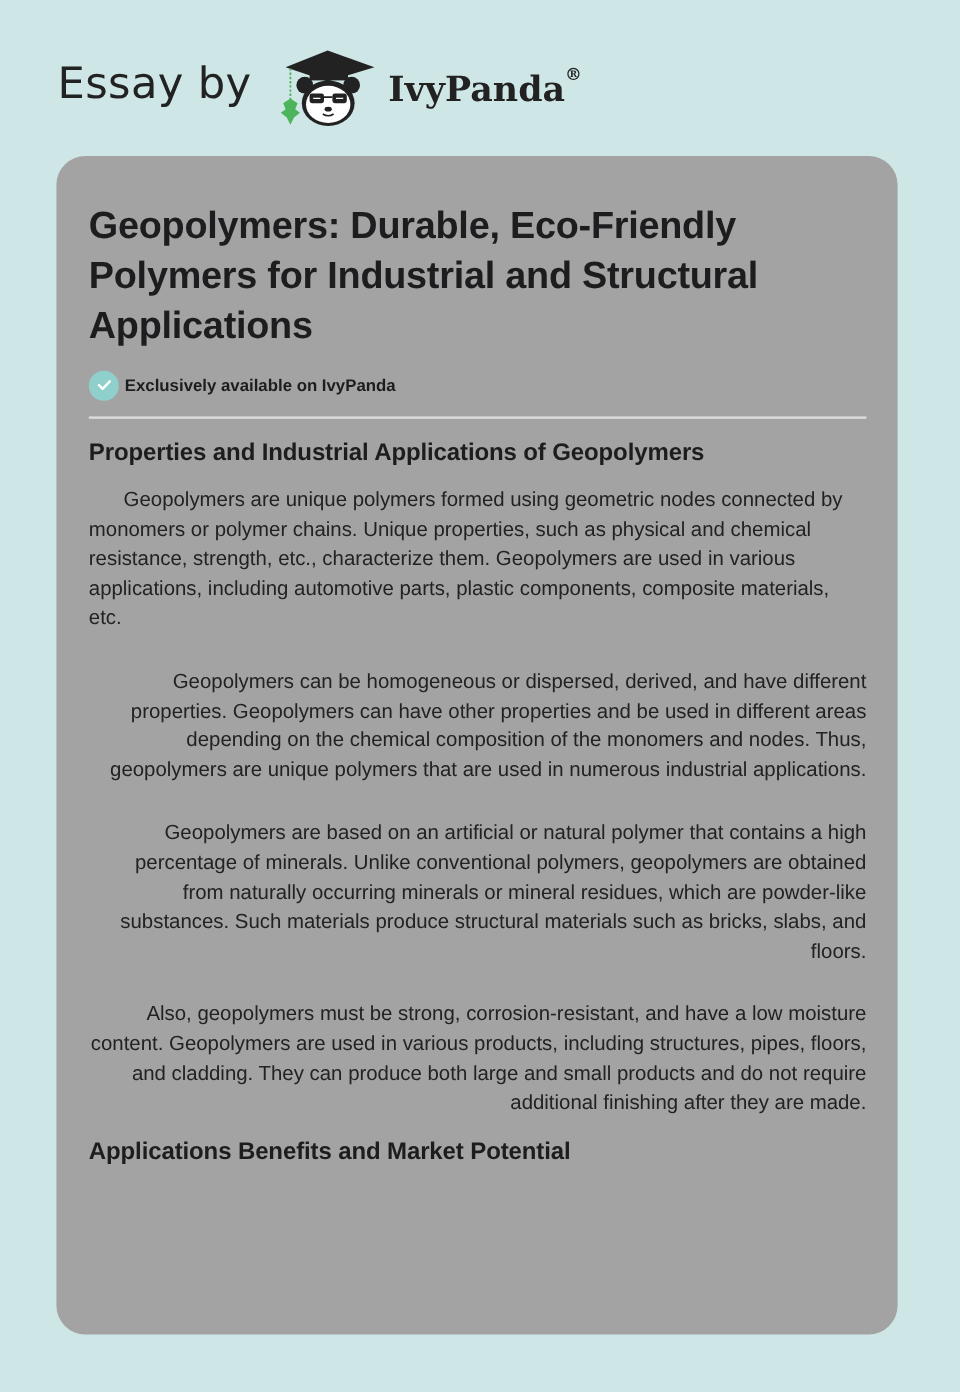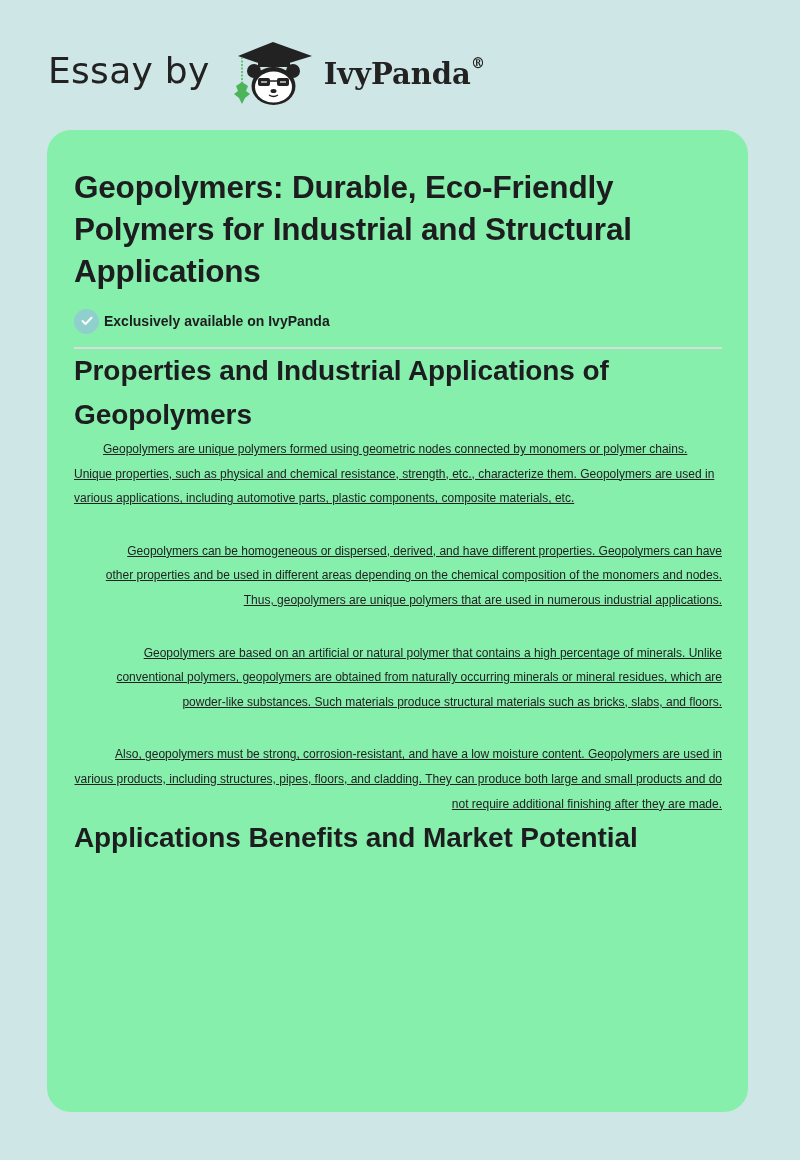--- a/index.html
+++ b/index.html
@@ -37,21 +37,21 @@
       margin-top: 4px;
     }
     .brand-reg { font-size: 14px; vertical-align: top; position: relative; top: -2px; }
 
     .card {
       position: absolute;
       left: 47px;
       top: 130px;
       width: 701px;
       height: 982px;
-      background: #86efac;
+      background: #a3a3a3;
       border-radius: 24px;
       overflow: hidden;
     }
     .card-inner { padding: 0 26px 0 27px; }
     h1.title {
       margin: 36px 0 0 0;
       font-size: 31.5px;
       line-height: 42px;
       font-weight: bold;
       color: #1d1d1f;
@@ -66,35 +66,34 @@
     .check {
       width: 25px; height: 25px; border-radius: 50%;
       background: #8fd0cd;
       display: flex; align-items: center; justify-content: center;
       margin-right: 5px;
     }
     .exclusive-label { font-size: 14px; font-weight: bold; color: #1d1d1f; }
     .divider { height: 2px; background: #dcdcdc; margin-top: 13px; }
     h2.section {
       margin: 0;
-      font-size: 28px;
-      line-height: 44px;
+      font-size: 20px;
+      line-height: 56px;
       font-weight: bold;
       color: #1d1d1f;
       letter-spacing: -0.1px;
     }
     .s1 { margin-top: 22px; }
     .s2 { margin-top: 20px; }
     p.para {
       margin: 0;
-      font-size: 12px;
+      font-size: 17px;
       line-height: 24.6px;
       color: #222;
       text-indent: 29px;
-      text-decoration: underline;
     }
     .first-para { margin-top: 26px; }
     .para + .para { margin-top: 28px; text-align: right; }
     .s2 + .para { margin-top: 24px; }
   </style>
 </head>
 <body>
 
 <div class="brand">
   <span class="brand-prefix">Essay by</span>

